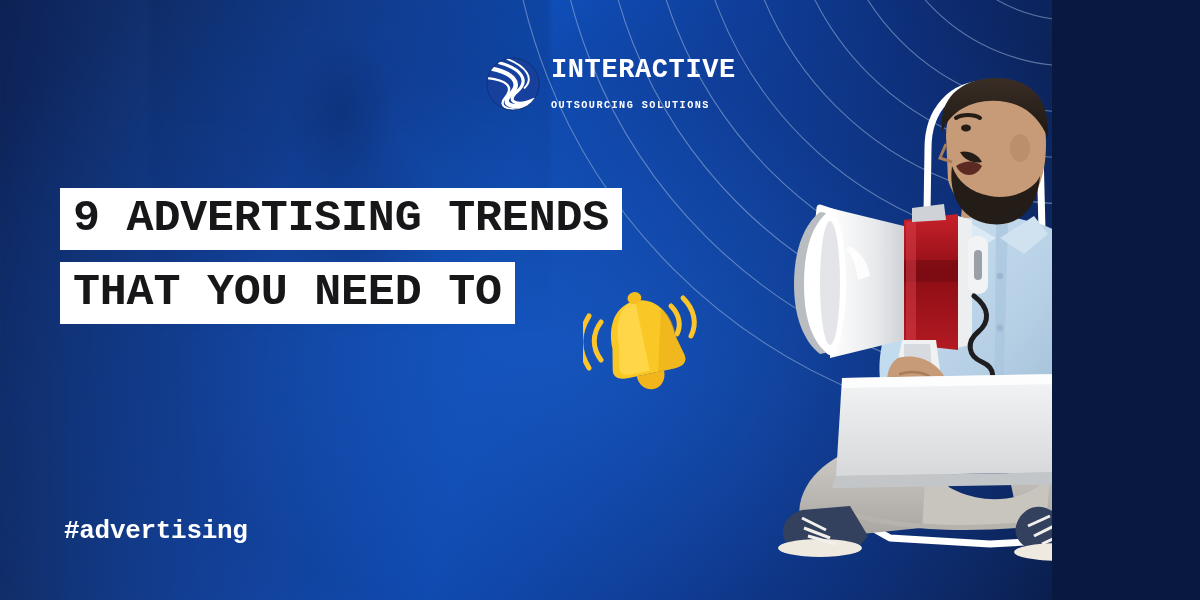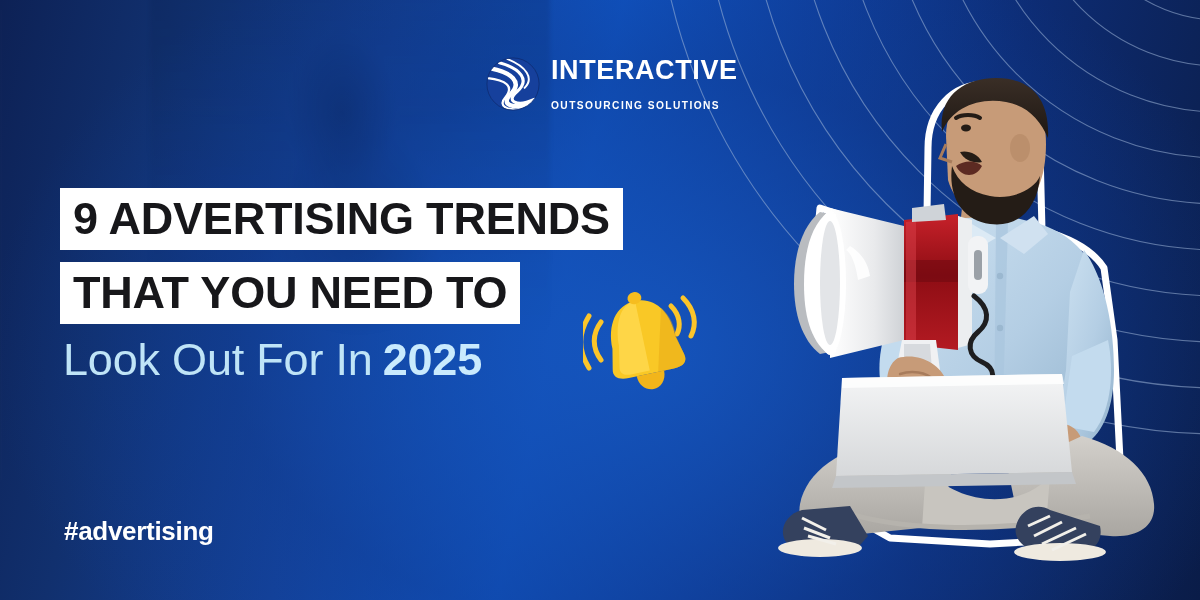--- a/index.html
+++ b/index.html
@@ -5,33 +5,34 @@
   * { margin:0; padding:0; box-sizing:border-box; }
   html, body {
     width:1200px; height:600px;
     overflow:hidden;
     font-family:"Liberation Sans", sans-serif;
     background:#08183f;
   }
 
   .banner {
     position:relative;
-    width:1200px; height:600px;
+    width:1052px; height:600px;
     overflow:hidden;
     background:
       radial-gradient(ellipse 900px 620px at 53% 58%, rgba(22,86,190,0.88) 0%, rgba(16,62,150,0.45) 45%, rgba(10,34,92,0) 72%),
       linear-gradient(102deg,
         #0d2155 0%,
         #11306e 13%,
         #14429a 30%,
         #0f54c4 47%,
         #0f3f9d 62%,
         #0d2c74 78%,
         #0c2256 92%,
         #0a1c48 100%);
+    font-family: Liberation Mono, monospace;
   }
 
   
   .ghost-photo {
     position:absolute;
     left:150px; top:-30px;
     width:400px; height:420px;
     opacity:0.30;
     background:
       radial-gradient(ellipse 80px 120px at 48% 34%, rgba(4,16,48,0.85) 0%, rgba(4,16,48,0) 68%),
@@ -160,23 +161,20 @@
     </div>
   </div>
 
   <div class="headline">
     <div class="hl-row">
       <span class="hl-box">9 ADVERTISING TRENDS</span>
     </div>
     <div class="hl-row">
       <span class="hl-box">THAT YOU NEED TO</span>
     </div>
-    <div class="hl-sub">
-      <span>Look Out For In</span><span class="hl-year">2025</span>
-    </div>
   </div>
 
   <div class="bell">
     <svg viewBox="0 0 125 112">
       <g fill="none" stroke="#fcc52a" stroke-width="5" stroke-linecap="round">
         <path d="M18 36 C 9 48, 9 62, 18 74"></path>
         <path d="M6 30 C -5 48, -5 64, 6 82"></path>
       </g>
       <g fill="none" stroke="#fcc52a" stroke-width="5" stroke-linecap="round">
         <path d="M100 12 C 112 24, 114 38, 108 50"></path>

